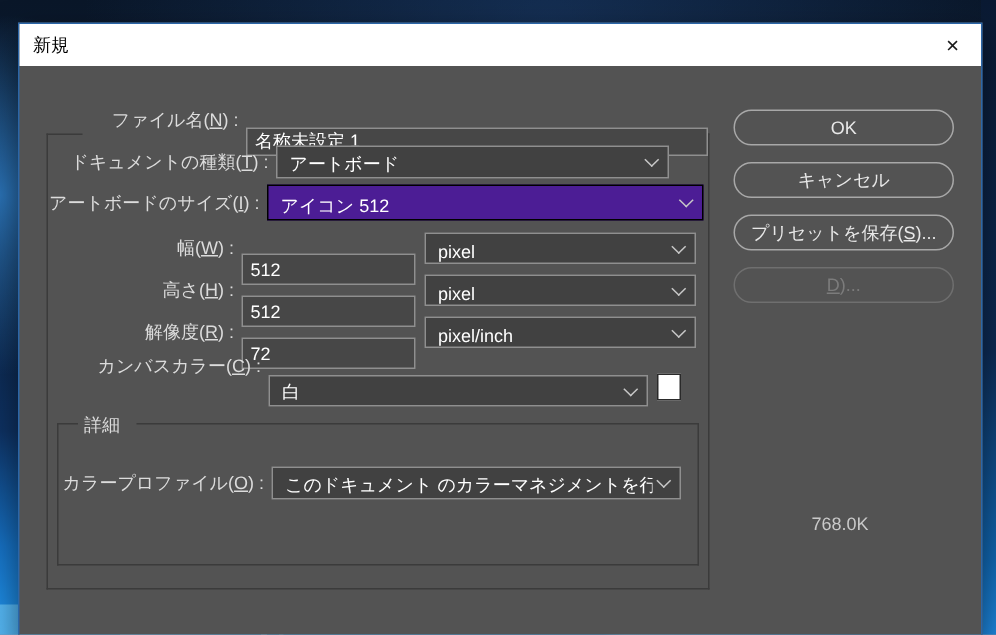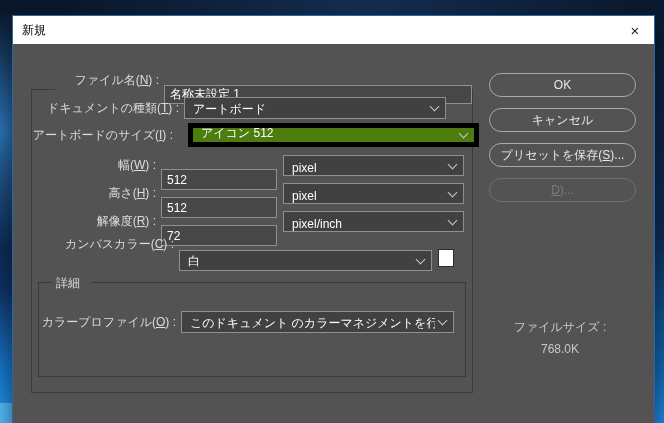--- a/index.html
+++ b/index.html
@@ -36,21 +36,21 @@
   .lbl{position:absolute;text-align:right;white-space:nowrap;color:#dcdcdc;}
   .lbl .mn{text-decoration:underline;}
 
   
   .tbox{position:absolute;background:#474747;border:1px solid #8f8f8f;box-sizing:border-box;
     color:#ffffff;font-size:12px;display:flex;align-items:center;padding:0 5px;margin-top:14px;}
 
   
   .dd{position:absolute;background:#414141;border:1px solid #8f8f8f;box-sizing:border-box;
     color:#ffffff;font-size:12px;display:flex;align-items:flex-end;padding:0 22px 0 8px;}
-  .dd.focused{border:5px solid #000000;background:#4d7c0f;margin-left:10px;}
+  .dd.focused{border:1px solid #000000;background:#4c1d95;}
   .chev{position:absolute;right:7px;top:50%;width:6px;height:6px;
     border-right:1.4px solid #c8c8c8;border-bottom:1.4px solid #c8c8c8;
     transform:translateY(-72%) rotate(45deg);}
 
   
   .frame{position:absolute;border:1px solid #3b3b3b;border-top:none;box-sizing:border-box;}
   .frame-top{position:absolute;height:1px;background:#3b3b3b;}
   .adv-title{position:absolute;color:#dcdcdc;background:transparent;}
 
   
@@ -174,17 +174,16 @@
     <div class="pbtn" style="top:99px;">
       <span>プリセットを保存(</span>
         <span class="mn">S</span>
         <span>)...</span>
     </div>
     <div class="pbtn disabled" style="top:134px;" aria-disabled="true">
         <span class="mn">D</span>
         <span>)...</span>
     </div>
 
-    <div class="filesize" style="top:275px;">ファイルサイズ :</div>
     <div class="filesize" style="top:298px;">768.0K</div>
 
   </div>
 </div>
 
 </body></html>

